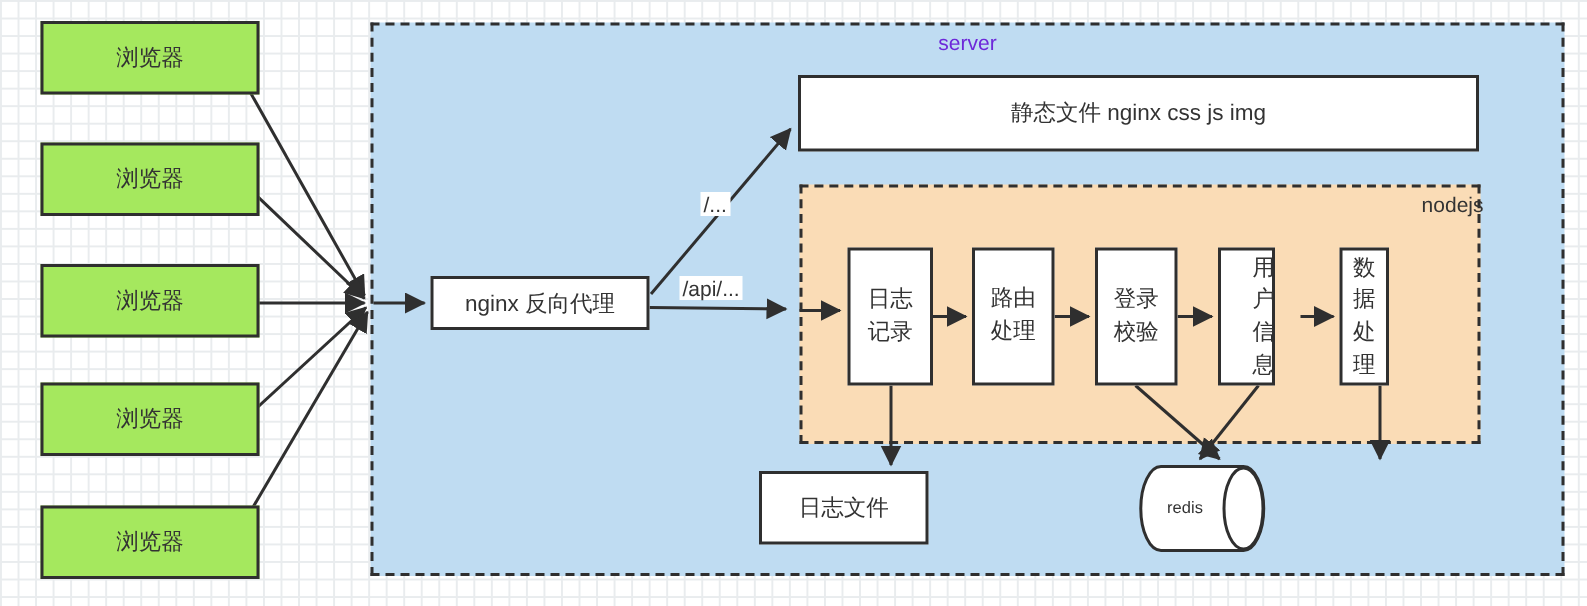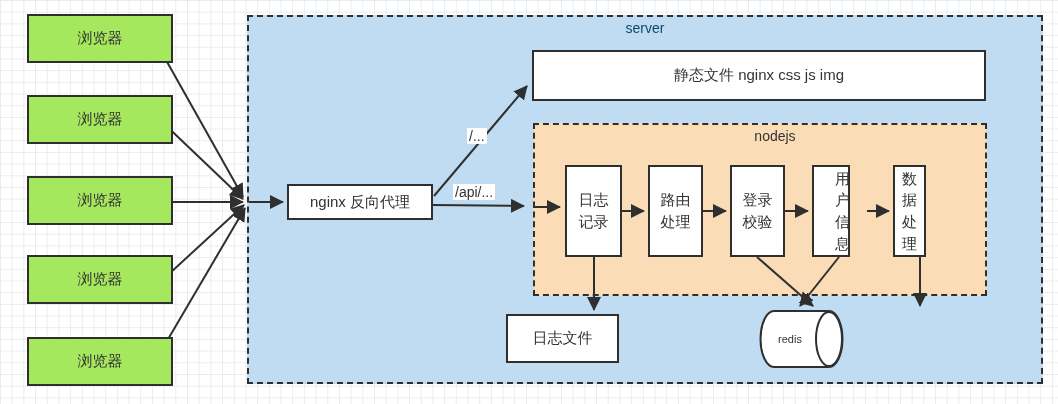--- a/index.html
+++ b/index.html
@@ -18,31 +18,31 @@
   }
   .abs{position:absolute;box-sizing:border-box;}
   .server-box{
     left:247px;top:15px;width:796px;height:369px;
     background:#bfdcf2;
     border:2.5px dashed #2f2f2f;
     z-index:1;
   }
   .server-label{
     position:absolute;top:3px;left:0;width:100%;
-    text-align:center;font-size:14px;color:#0c4a6e;
+    text-align:center;font-size:14px;color:#6d28d9;
   }
   .nodejs-box{
     left:533px;top:123px;width:454px;height:173px;
     background:#fadcb6;
     border:2.5px dashed #2f2f2f;
     z-index:2;
   }
   .nodejs-label{
-    position:absolute;top:3px;left:15px;width:100%;
-    text-align:center;font-size:14px;color:#333;
+    position:absolute;top:3px;left:4px;width:100%;
+    text-align:right;font-size:14px;color:#333;
   }
   .wire-layer{left:0;top:0;width:1058px;height:404px;z-index:3;pointer-events:none;}
   .node{
     background:#fff;
     border:2px solid #2f2f2f;
     display:flex;align-items:center;justify-content:center;
     text-align:center;
     font-size:15px;
     z-index:4;
   }
@@ -51,21 +51,21 @@
     background:#a5e85e;
     border:2px solid #2f2f2f;
     display:flex;align-items:center;justify-content:center;
     font-size:15px;
     z-index:4;
   }
   .static-node{left:532px;top:50px;width:454px;height:51px;font-size:15px;}
   .nginx-node{left:287px;top:184px;width:146px;height:36px;}
   .step-node{top:165px;height:92px;white-space:pre-line;line-height:1.45;z-index:4;}
   .step-1{left:565px;width:57px;}
-  .step-2{left:648px;width:55px;}
+  .step-2{left:648px;width:55px;font-family:Liberation Serif, serif;}
   .step-3{left:730px;width:55px;}
   .step-4{left:812px;width:38px;padding-left:23px;}
   .step-5{left:893px;width:33px;}
   .logfile-node{left:506px;top:314px;width:113px;height:49px;}
   .route-label{
     background:#fff;
     padding:0 2px;
     font-size:14px;
     z-index:5;color:#333;
   }

